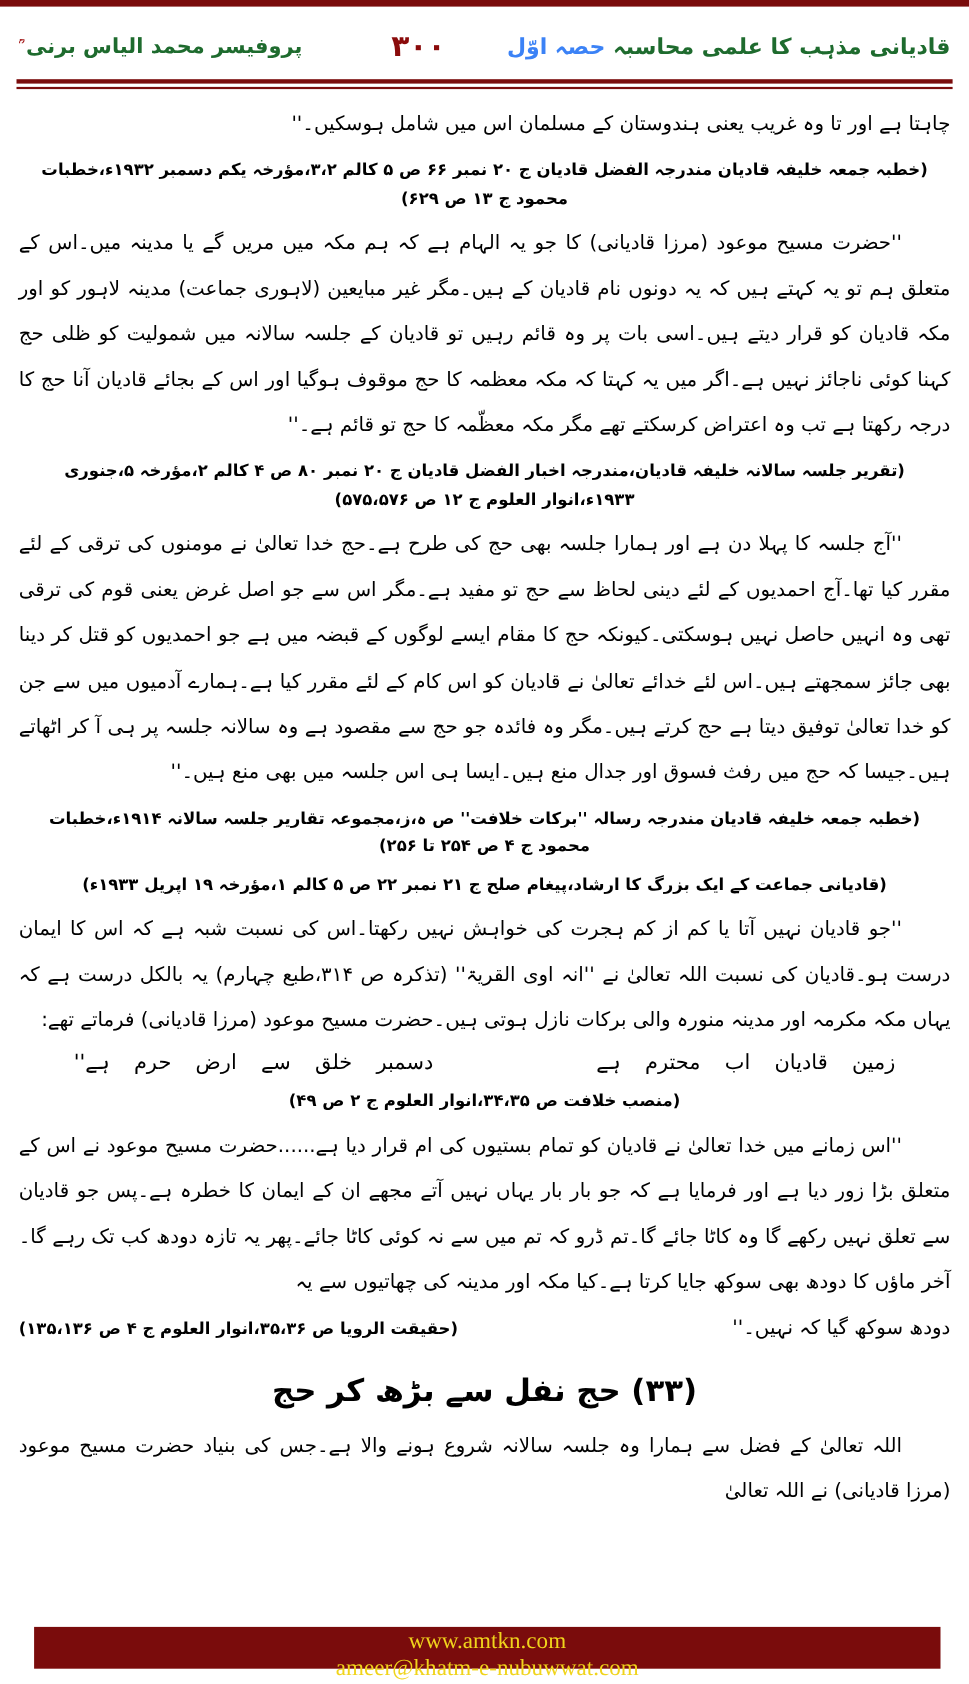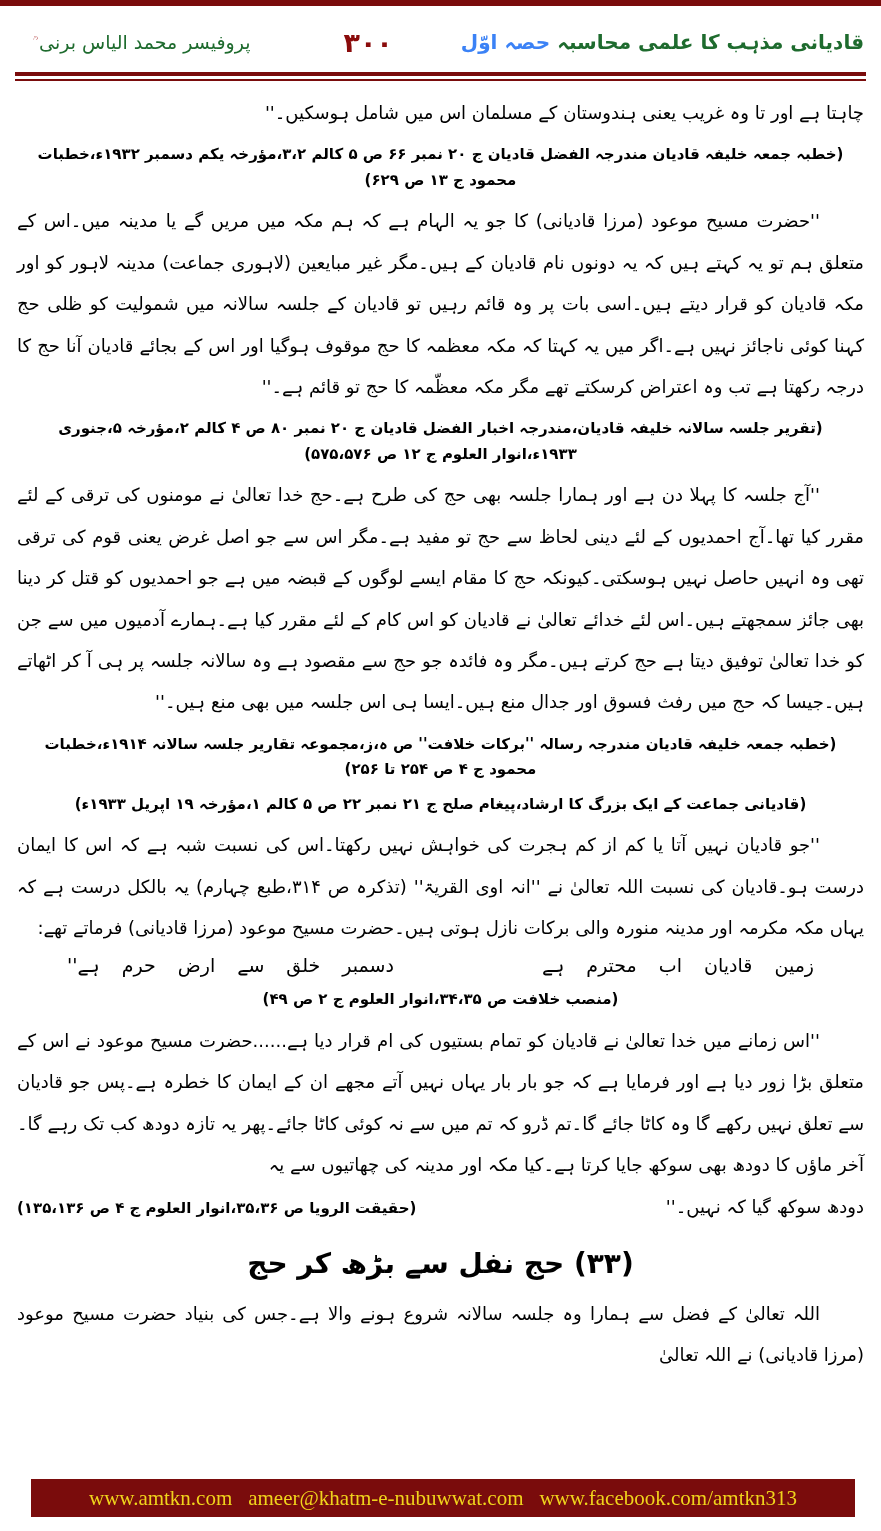--- a/index.html
+++ b/index.html
@@ -13,21 +13,21 @@
   }
   .top-accent{position:absolute;top:0;left:0;width:881px;height:6px;background:#7a0c0c;}
   .header{
     position:absolute;top:18px;left:17px;right:17px;height:48px;
     display:flex;flex-direction:row;justify-content:space-between;align-items:center;
     direction:rtl;
   }
   .book-title{font-size:20px;font-weight:bold;color:#1e6b2e;white-space:nowrap;}
   .book-part{color:#3b82f6;}
   .page-number{font-size:27px;font-weight:bold;color:#8a0b0b;letter-spacing:2px;margin-left:25px;}
-  .author{font-size:19px;font-weight:normal;color:#1e6b2e;white-space:nowrap;margin-left:16px;}
+  .author{font-size:19px;font-weight:bold;color:#1e6b2e;white-space:nowrap;}
   .honorific{color:#a01010;font-size:14px;}
   .rule-wrap{position:absolute;top:72px;left:15px;right:15px;}
   .rule-thick{height:4px;background:#7a0c0c;}
   .rule-thin{height:2px;background:#7a0c0c;margin-top:3px;}
   .content{
     position:absolute;top:90px;left:17px;right:17px;
     direction:rtl;
   }
   .para{
     font-size:18px;line-height:2.3;
@@ -54,21 +54,21 @@
   .tail-cite{font-size:15px;font-weight:bold;direction:rtl;}
   .section-heading{
     text-align:center;
     font-size:28px;font-weight:bold;
     margin:16px 0 8px;
     line-height:1.5;
   }
   .footer-bar{
     position:absolute;left:31px;right:26px;bottom:14px;height:38px;
     background:#7a0c0c;
-    display:flex;flex-direction:row;justify-content:space-between;align-items:center;
+    display:flex;flex-direction:column;justify-content:space-between;align-items:center;
     direction:ltr;
     padding:0 58px;
     box-sizing:border-box;
     font-family:"Liberation Serif",serif;
     font-size:21px;
     color:#f0d41c;
   }
 </style>
 </head>
 <body>

